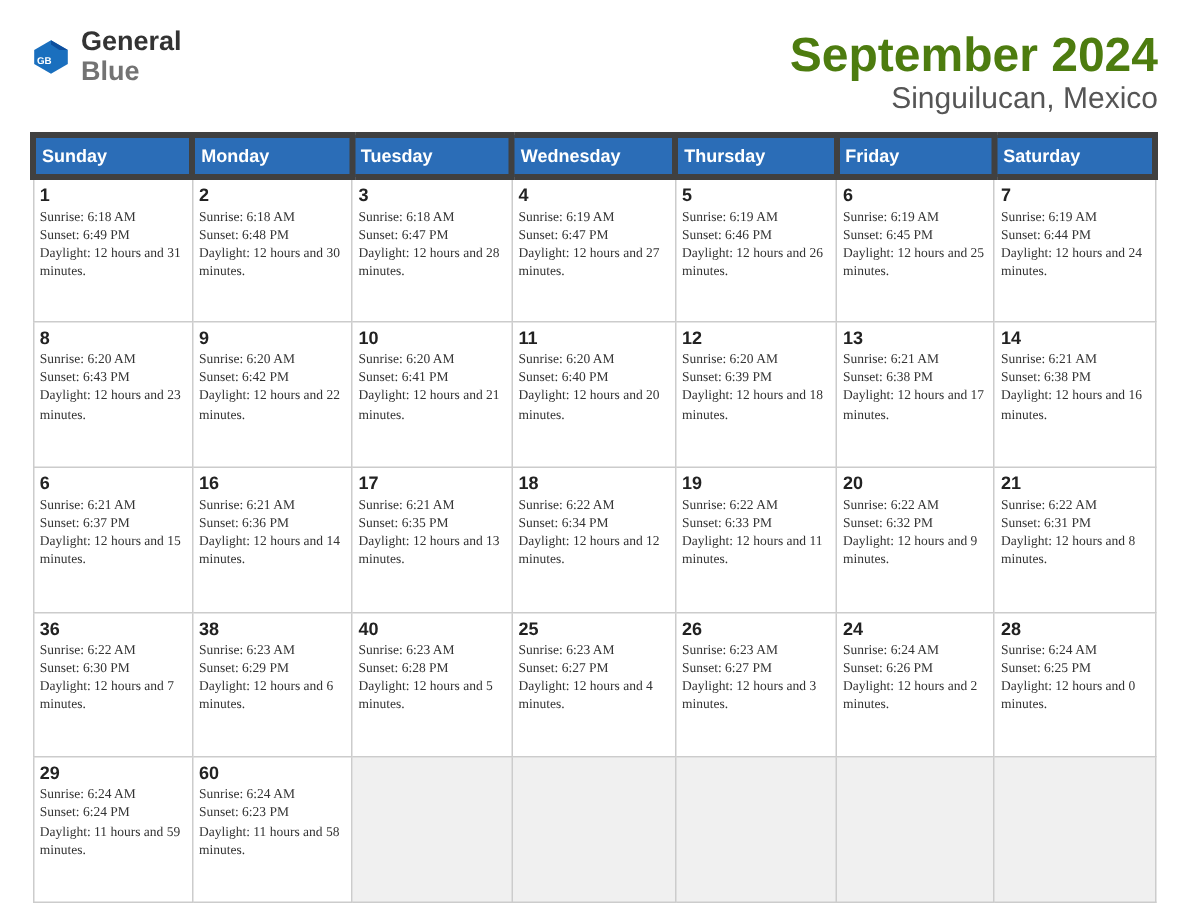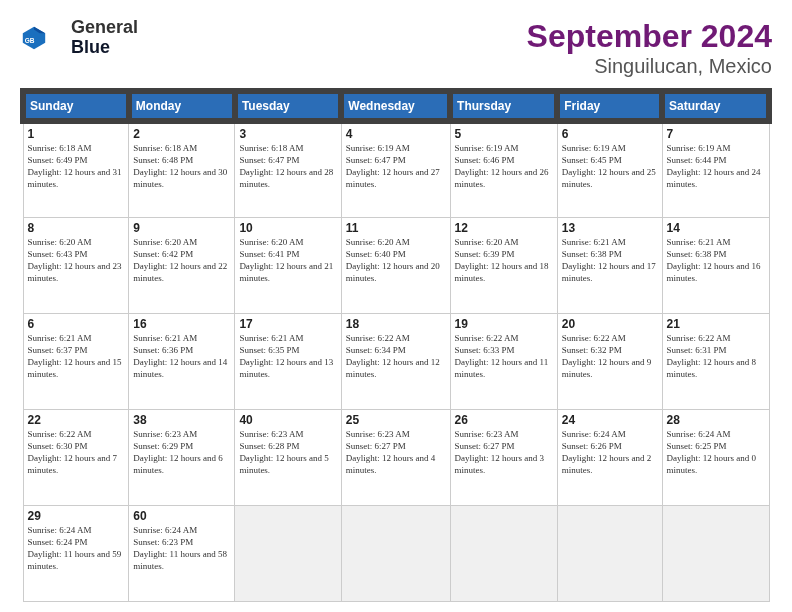--- a/index.html
+++ b/index.html
@@ -19,58 +19,58 @@
     }
     .header {
       display: flex;
       justify-content: space-between;
       align-items: flex-start;
       margin-bottom: 10px;
     }
     .logo {
       display: flex;
       align-items: center;
-      gap: 23px;
+      gap: 6px;
     }
     .logo-text {
       font-size: 18px;
       font-weight: bold;
       line-height: 1.1;
     }
     .logo-text .general { color: #333; }
-    .logo-text .blue { color: #0f172a; }
+    .logo-text .blue { color: #737373; }
     .logo-icon {
       width: 28px;
       height: 28px;
     }
     .title-block {
       text-align: right;
     }
     .month-title {
       font-size: 32px;
       font-weight: bold;
-      color: #701a75;
+      color: #4d7c0f;
     }
     .location {
       font-size: 20px;
       color: #555;
     }
     .calendar-table {
       width: 100%;
       border-collapse: collapse;
       flex: 1;
     }
     .calendar-table th {
       background: #2b6db7;
       color: #fff;
       font-size: 12px;
       font-weight: bold;
       padding: 5px 4px;
       text-align: left;
-      border: 6px solid #404040;
+      border: 4px solid #404040;
     }
     .calendar-table td {
       border: 1px solid #ccc;
       vertical-align: top;
       padding: 3px 4px;
       font-size: 9.5px;
       color: #222;
       width: 113px;
       height: 82px;
       background: #fff;
@@ -211,21 +211,21 @@
             <span class="day-number">20</span>
             <div class="day-cell-content">Sunrise: 6:22 AM<br>Sunset: 6:32 PM<br>Daylight: 12 hours and 9 minutes.</div>
           </td>
           <td>
             <span class="day-number">21</span>
             <div class="day-cell-content">Sunrise: 6:22 AM<br>Sunset: 6:31 PM<br>Daylight: 12 hours and 8 minutes.</div>
           </td>
         </tr>
         <tr>
           <td>
-            <span class="day-number">22</span>
+            <span class="day-number">36</span>
             <div class="day-cell-content">Sunrise: 6:22 AM<br>Sunset: 6:30 PM<br>Daylight: 12 hours and 7 minutes.</div>
           </td>
           <td>
             <span class="day-number">38</span>
             <div class="day-cell-content">Sunrise: 6:23 AM<br>Sunset: 6:29 PM<br>Daylight: 12 hours and 6 minutes.</div>
           </td>
           <td>
             <span class="day-number">40</span>
             <div class="day-cell-content">Sunrise: 6:23 AM<br>Sunset: 6:28 PM<br>Daylight: 12 hours and 5 minutes.</div>
           </td>

